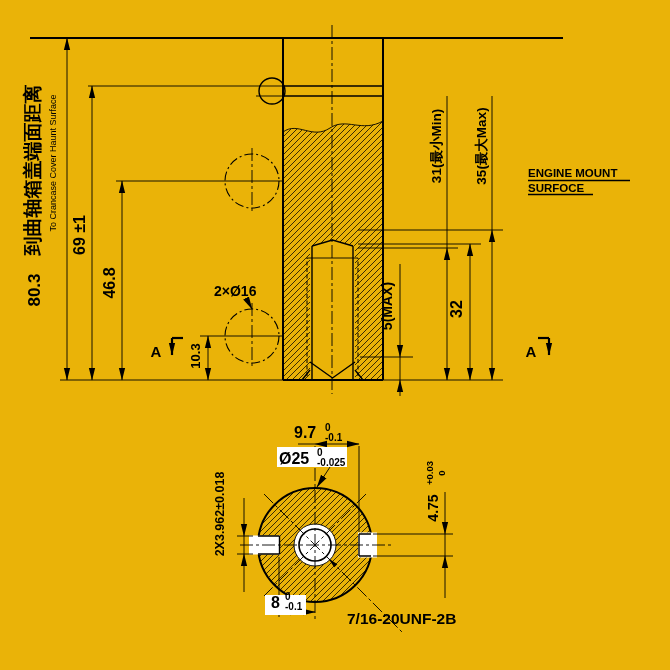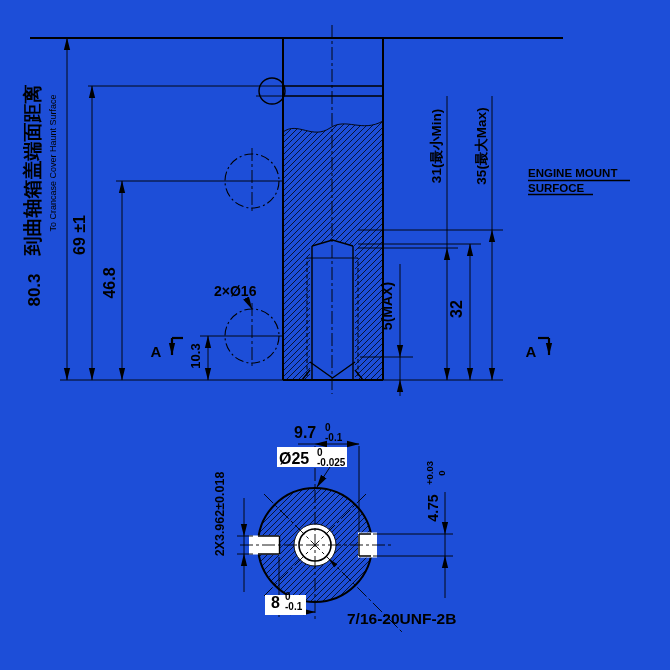--- a/index.html
+++ b/index.html
@@ -1,16 +1,16 @@
 <!DOCTYPE html>
 <html><head>
 <meta charset="utf-8">
 <style>
   html,body{margin:0;padding:0;background:#fff;}
-  .page{width:670px;height:670px;position:relative;background:#1d4ed8;}
+  .page{width:670px;height:670px;position:relative;background:#eab308;}
   svg{display:block;}
   svg text{
     font-family:"Liberation Sans","DejaVu Sans",sans-serif;
     fill:#000;
   }
   .b{font-weight:bold;}
   .outline{stroke:#000;stroke-width:2;fill:none;}
   .med{stroke:#000;stroke-width:1.4;fill:none;}
   .thin{stroke:#000;stroke-width:0.9;fill:none;}
   .cl{stroke:#000;stroke-width:0.9;fill:none;stroke-dasharray:13 3 3 3;}

